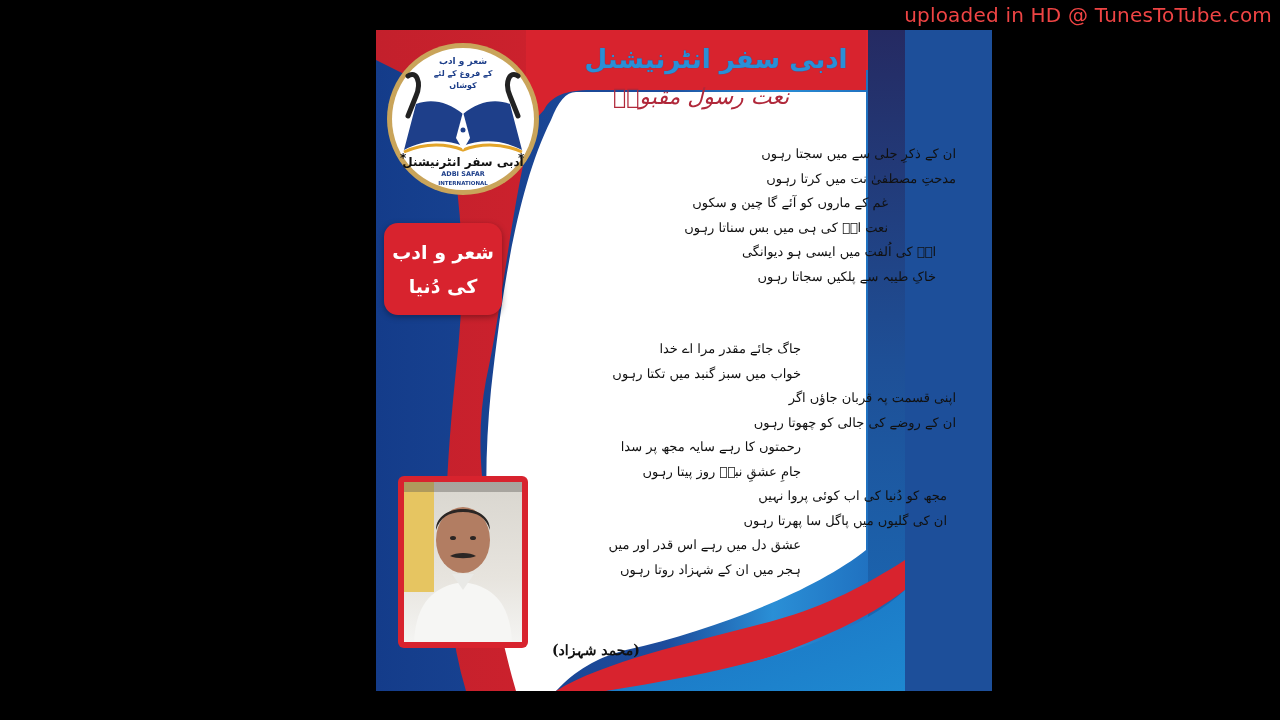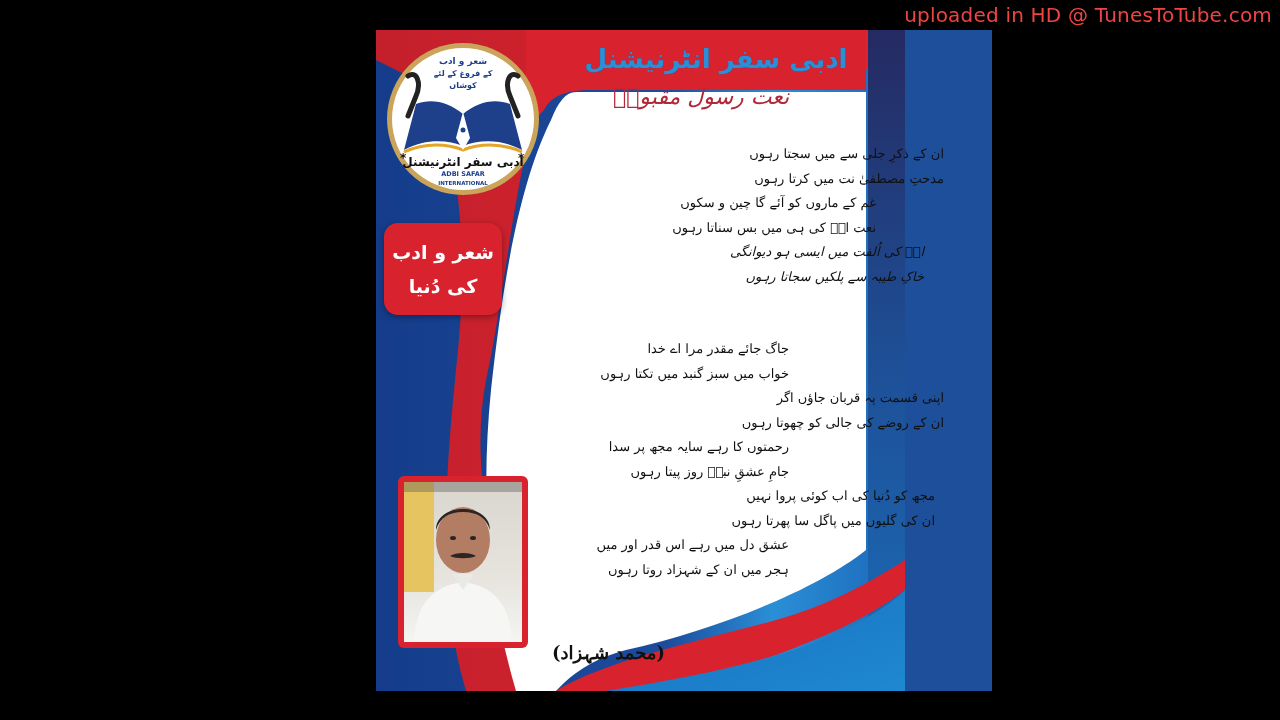--- a/index.html
+++ b/index.html
@@ -38,37 +38,37 @@
     }
     .photo-frame {
       position: absolute; left: 22px; top: 446px; width: 130px; height: 172px;
       background: #d8232e; border-radius: 6px; padding: 6px; box-sizing: border-box;
     }
     .photo {
       width: 100%; height: 100%; position: relative; overflow: hidden;
       background: linear-gradient(180deg,#d9d6cf 0%,#e7e4de 60%,#f4f4f2 100%);
     }
     .poem {
-      position: absolute; right: 48px; top: 112px; width: 320px;
+      position: absolute; right: 36px; top: 112px; width: 320px;
       direction: rtl; text-align: right; color: #111;
       font-family: "DejaVu Serif", serif; font-size: 13px;
     }
     .stanza { margin: 0; }
     .line { height: 24.5px; line-height: 24.5px; white-space: nowrap; }
     .stanza.s0 { padding-right: 0px; }
     .stanza.s1 { padding-right: 68px; }
-    .stanza.s2 { padding-right: 20px; font-style: italic; }
+    .stanza.s2 { padding-right: 20px; }
     .stanza.s3 { padding-right: 155px; margin-top: 48px; }
     .stanza.s4 { padding-right: 0px; }
     .stanza.s5 { padding-right: 155px; }
     .stanza.s6 { padding-right: 9px; }
     .stanza.s7 { padding-right: 155px; }
     .signature {
       position: absolute; left: 176px; top: 612px; direction: rtl;
-      font-family: "DejaVu Serif", serif; font-size: 18px; font-weight: bold; color: #111;
+      font-family: "DejaVu Serif", serif; font-size: 14px; font-weight: bold; color: #111;
     }
   </style>
 </head>
 <body>
 
 <div class="watermark">uploaded in HD @ TunesToTube.com</div>
 
 <div class="poster">
 
   <svg class="bg-svg" width="529" height="661" viewBox="0 0 529 661">

